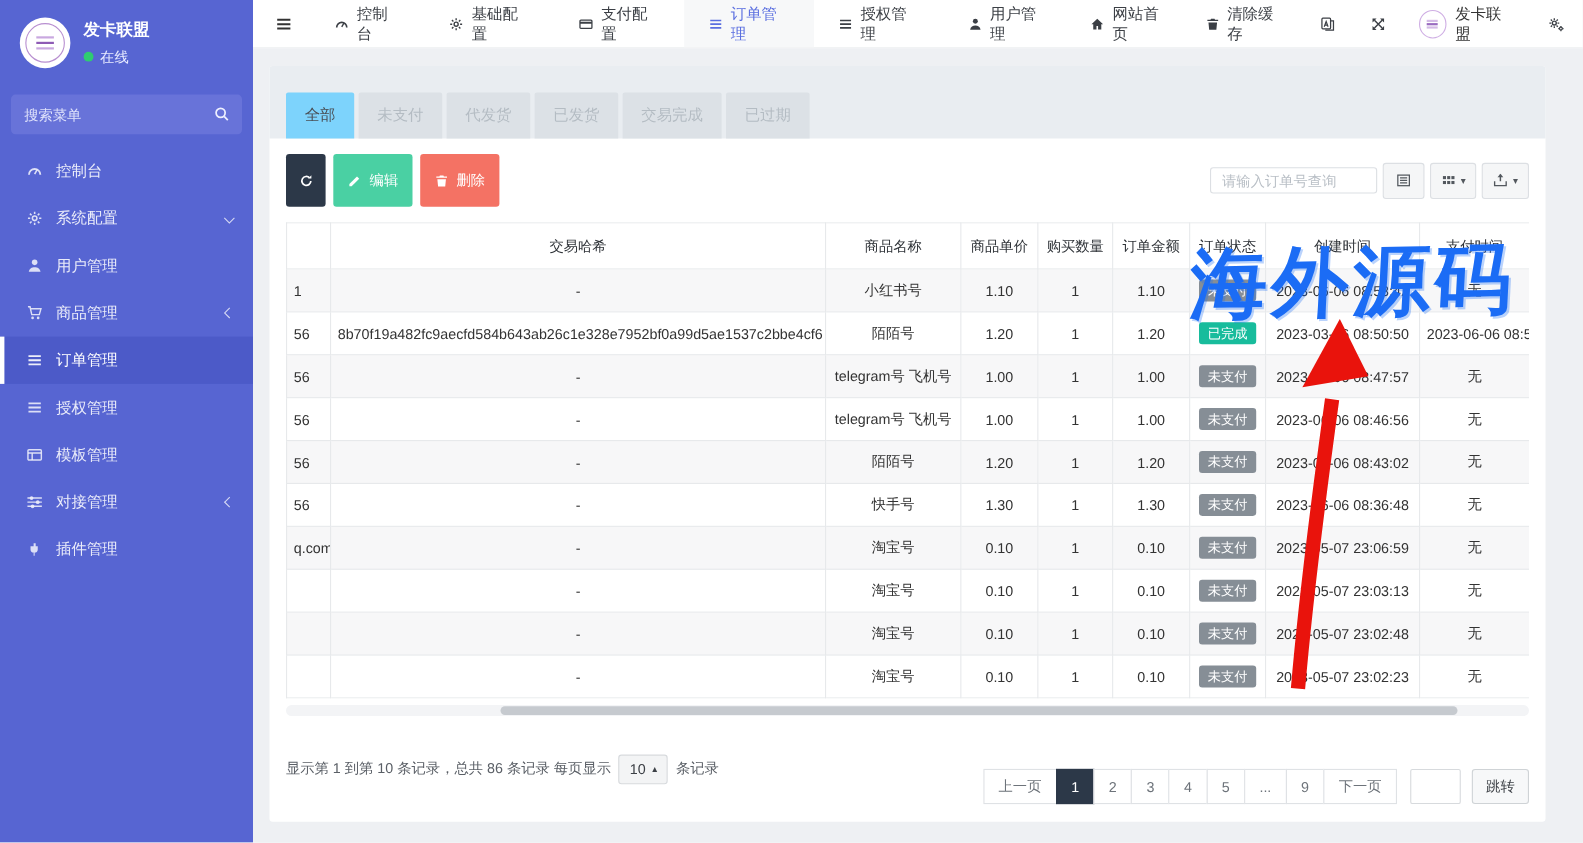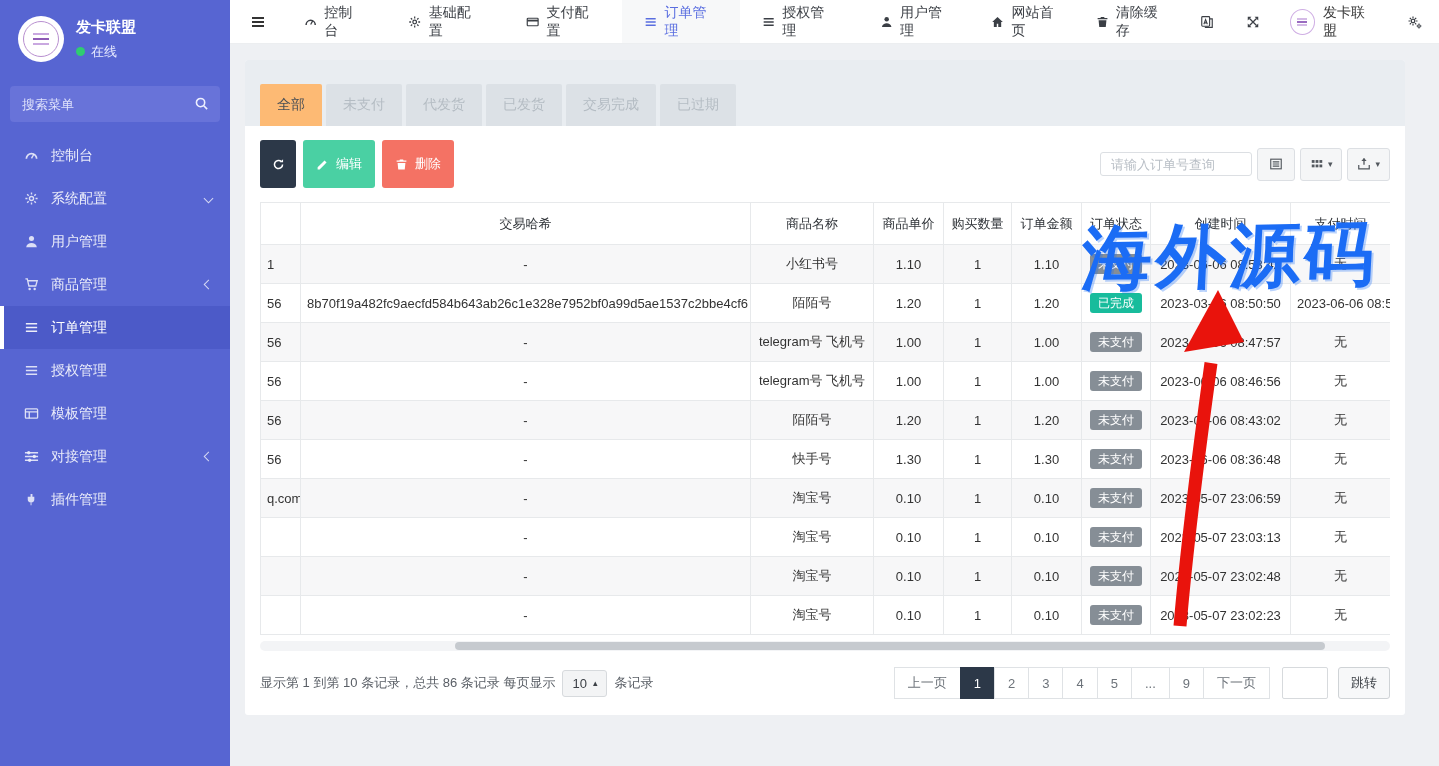--- a/index.html
+++ b/index.html
@@ -48,21 +48,21 @@
   .nav-avatar { width:26px; height:26px; border-radius:50%; background:#fff; border:1px solid #cfaee4;
     display:flex; align-items:center; justify-content:center; }
   .nav-avatar span { width:10px; height:2px; background:#9a6cc0; box-shadow:0 -3px 0 #d4bbe6, 0 3px 0 #d4bbe6; }
   .nav-user { display:flex; align-items:center; gap:8px; padding:0 14px; cursor:pointer; }
 
   .content { flex:1; padding:16px 34px 0 15px; overflow:hidden; }
   .panel { background:#fff; border-radius:3px; }
   .tabs { display:flex; gap:4px; background:#e9edf1; padding:24px 15px 0; border-radius:3px 3px 0 0; }
   .tab { padding:12px 17px; font-size:14px; color:#b4bcc3; background:#dce1e6; cursor:pointer;
     border-radius:2px 2px 0 0; }
-  .tab.active { background:#fdba74; color:#4a4f55;font-family:Liberation Mono, monospace; }
+  .tab.active { background:#7dd3fc; color:#4a4f55;font-family:Liberation Mono, monospace; }
   .panel-body { padding:14px 15px 16px; }
 
   
   .toolbar { display:flex; align-items:center; margin-bottom:14px; }
   .btn { border:none; border-radius:3px; height:48px; display:inline-flex; align-items:center; gap:7px;
     padding:0 13px; font-size:13px; color:#fff; cursor:pointer; font-family:inherit; }
   .btn .mi { width:13px; height:13px; }
   .btn-refresh { background:#2c3848; width:36px; justify-content:center; padding:0; }
   .btn-edit { background:#4ad0a3; margin-left:7px; }
   .btn-del { background:#f47264; margin-left:7px; }
@@ -88,21 +88,21 @@
 
   
   .hscroll { margin-top:6px; height:10px; background:#f3f4f6; border-radius:5px; position:relative; }
   .hscroll-thumb { position:absolute; top:1px; left:195px; width:870px; height:8px; background:#c6cacf; border-radius:4px; cursor:pointer; }
 
   
   .pager { display:flex; align-items:center; margin-top:16px; font-size:13px; color:#5a5f66; }
   .pager-info { display:flex; align-items:center; gap:7px; }
   .page-size { border:1px solid #d7dadd; background:#f3f4f5; border-radius:3px; padding:5px 9px; display:inline-flex;
     align-items:center; gap:6px; color:#3c4046; cursor:pointer; font-size:13px; }
-  .pager-right { margin-left:auto; display:flex; align-items:center; }
+  .pager-right { margin-left:auto; display:flex; align-items:center;margin-top:32px; }
   .page-list { display:flex; }
   .page-btn { min-width:33px; height:32px; border:1px solid #dfe2e5; background:#fff; color:#6d737a;
     display:inline-flex; align-items:center; justify-content:center; padding:0 13px; margin-left:-1px;
     cursor:pointer; font-size:13px; }
   .page-btn.first { margin-left:0; }
   .page-btn.active { background:#2c3848; border-color:#2c3848; color:#fff; }
   .jump-input { width:46px; height:32px; border:1px solid #d7dadd; border-radius:2px; margin-left:12px; outline:none; padding:0 6px; }
   .jump-btn { height:32px; border:1px solid #cfd3d6; background:#f7f8f9; border-radius:3px; color:#3c4046;
     padding:0 12px; margin-left:10px; cursor:pointer; font-size:13px; font-family:inherit; }
 

